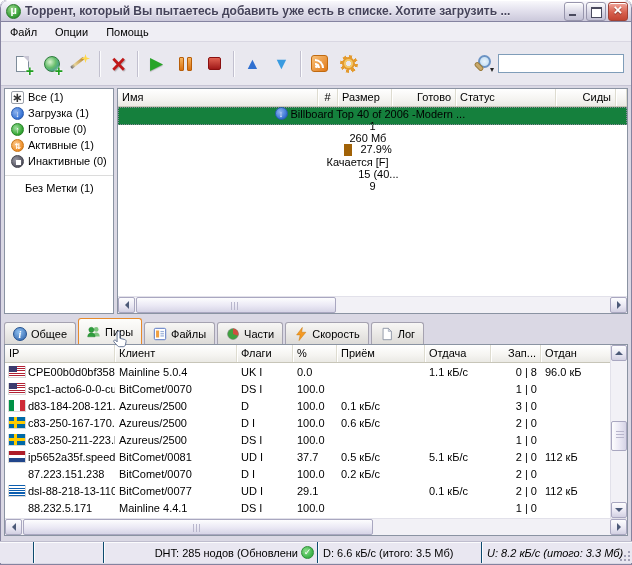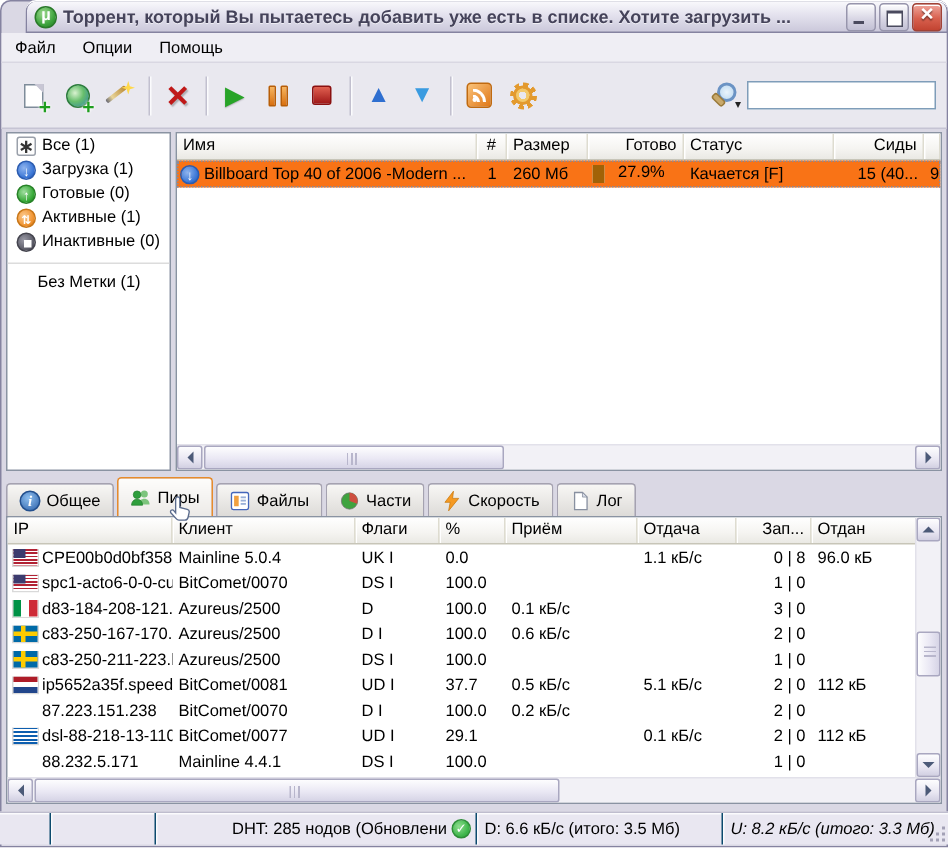--- a/index.html
+++ b/index.html
@@ -4,21 +4,21 @@
 <style>
   html,body{margin:0;padding:0;background:#fff;}
   *{box-sizing:border-box;cursor:default;}
   .window{
     position:relative;width:632px;height:565px;overflow:hidden;
     font-family:"Liberation Sans","DejaVu Sans",sans-serif;font-size:11px;color:#000;
     background:#DAD8E4;border-radius:7px 7px 0 0;
     box-shadow:inset 0 0 0 1px #8583A0;
   }
   
-  .titlebar{position:absolute;top:0;left:17px;right:0;height:22px;border-radius:7px 7px 0 0;
+  .titlebar{position:absolute;top:0;left:0;right:0;height:22px;border-radius:7px 7px 0 0;
     background:linear-gradient(180deg,#FBFBFD 0%,#E4E2EE 45%,#C9C6D9 100%);
     display:flex;align-items:center;padding:0 4px;box-shadow:inset 0 1px 0 #fff,inset 0 0 0 1px #8583A0;}
   .app-icon{width:15px;height:15px;border-radius:50%;margin:0 4px 0 2px;position:relative;flex:none;
     background:radial-gradient(circle at 5px 4px,#9FD98F,#3EA43E 60%,#1F7A1F);border:1px solid #2A7A2A;}
   .app-icon::after{content:"µ";position:absolute;left:3.5px;top:-1px;color:#fff;font-weight:bold;font-size:11px;}
   .title-text{flex:1;font-weight:bold;font-size:12px;color:#45435A;white-space:nowrap;overflow:hidden;
     text-shadow:0 1px 0 rgba(255,255,255,.6);}
   .winbtn{width:20px;height:19px;margin-left:2px;border-radius:3px;flex:none;position:relative;
     border:1px solid #9795AC;background:linear-gradient(180deg,#FDFDFE,#D6D4E3 60%,#C2C0D4);
     box-shadow:inset 0 1px 0 #fff;}
@@ -94,21 +94,21 @@
   .ic-inactive{background:radial-gradient(circle at 4px 4px,#9A9AA6,#5A5A66 65%,#3A3A44);border:1px solid #44444E;}
   .ic-inactive::after{content:"";left:4px;top:4px;width:5px;height:5px;background:#fff;}
   .torrent-list{position:absolute;left:117px;right:4px;top:2px;height:226px;background:#fff;border:1px solid #8A93A2;overflow:hidden;}
   .lv-header{display:flex;height:18px;background:linear-gradient(#fff,#F5F4F1 60%,#EAE9E4);
     border-bottom:1px solid #C7C5B8;overflow:hidden;}
   .lv-h{padding:2px 4px 0;border-right:1px solid #DEDCD0;box-shadow:1px 0 0 #fff;white-space:nowrap;overflow:hidden;flex:none;}
   .t-name{width:200px;}.t-num{width:20px;text-align:center;}.t-size{width:54px;}
   .t-done{width:64px;}.t-status{width:100px;}.t-seeds{width:60px;text-align:right;}
   .t-extra{flex:1;text-align:right;padding-right:3px;}
   .lv-h.t-done{text-align:right;}
-  .trow{display:flex;height:18px;align-items:center;background:#f97316;outline:1px dotted #8A8A9A;outline-offset:-1px;}
+  .trow{display:flex;height:18px;align-items:center;background:#15803d;outline:1px dotted #8A8A9A;outline-offset:-1px;flex-direction:column;}
   .tcell{white-space:nowrap;overflow:hidden;flex:none;padding:0 4px;}
   .trow .t-name{display:flex;align-items:center;padding-left:2px;}
   .trow .t-name .cicon{width:13px;height:13px;margin-right:3px;}
   .progress{position:relative;width:58px;height:12px;margin-left:3px;border:4px solid #a16207;background:#fff;}
   .progress .fill{position:absolute;left:0;top:0;bottom:0;background:linear-gradient(180deg,#7E9FE8,#3D63D6 55%,#2F51B8);}
   .progress .ptext{position:absolute;left:13px;top:-1px;font-size:11px;color:#000;}
   
   .hscroll{position:absolute;left:0;right:0;bottom:0;height:17px;background:#F2F1F6;border-top:1px solid #E2E1EA;}
   .sb-btn{position:absolute;top:0;width:17px;height:16px;border:1px solid #A9A7C0;border-radius:2px;
     background:linear-gradient(180deg,#FDFDFE,#E8E6F2 60%,#D2D0E2);}

